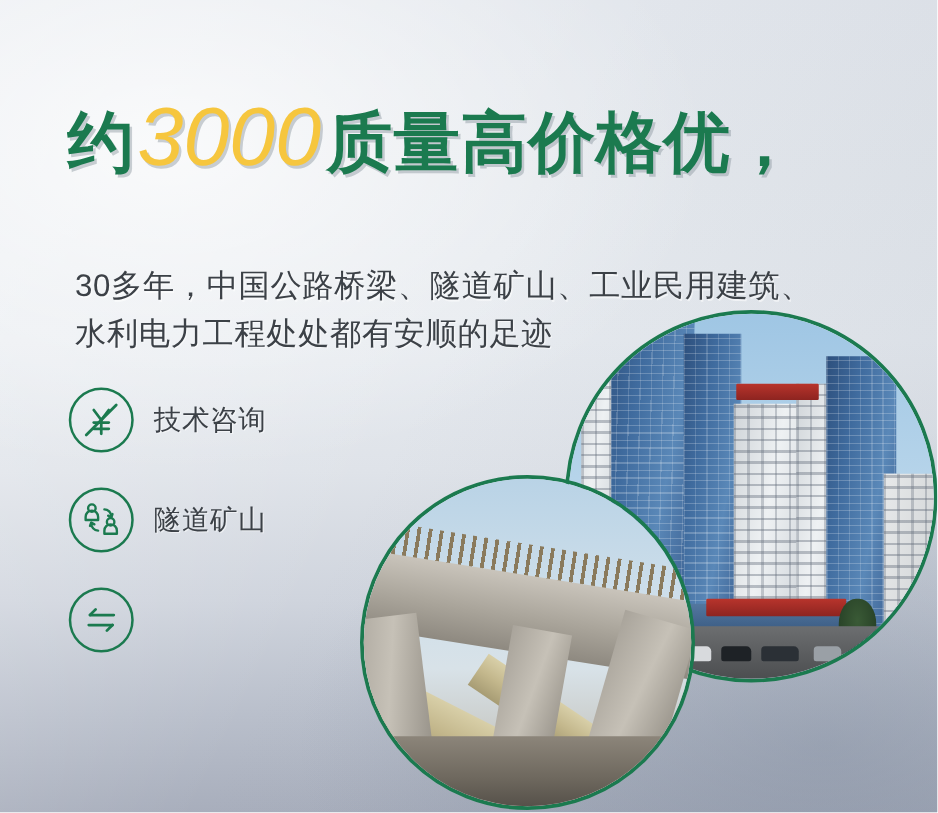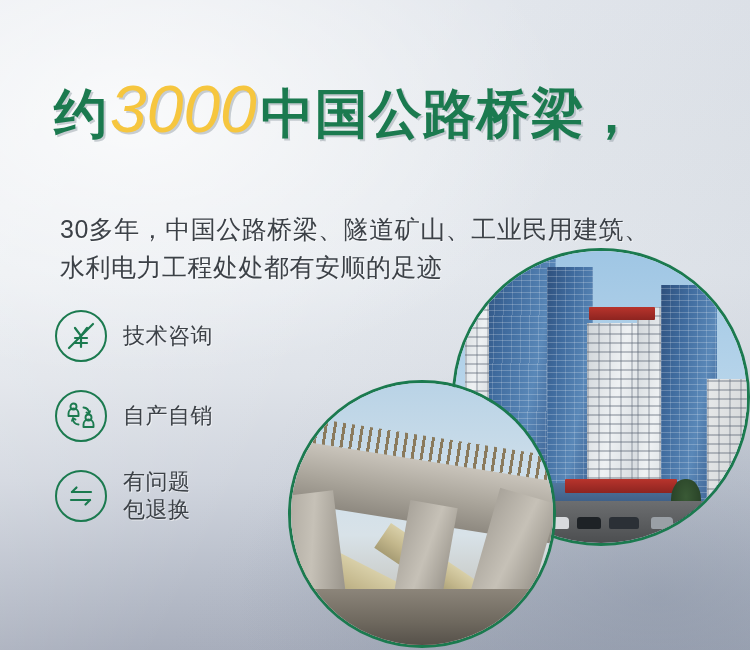--- a/index.html
+++ b/index.html
@@ -273,21 +273,21 @@
 
     <div class="pier" style="left:-4px; top:110px; width:56px; height:160px; transform:rotate(-7deg);"></div>
     <div class="pier" style="left:106px; top:120px; width:48px; height:150px; transform:rotate(10deg);"></div>
     <div class="pier" style="left:186px; top:110px; width:60px; height:160px; transform:rotate(16deg);"></div>
 
     <div class="rubble"></div>
   </div>
 
   <div id="headline">
     <div class="hl-line hl-line-1">
-      <span class="hl-green">约</span><span class="hl-num">3000</span><span class="hl-green">中国公路桥梁，</span>
+      <span class="hl-green">约</span><span class="hl-num">3000</span><span class="hl-green">质量高价格优，</span>
     </div>
   </div>
 
   <div id="subtitle">
     <div class="sub-line">30多年，中国公路桥梁、隧道矿山、工业民用建筑、</div>
     <div class="sub-line">水利电力工程处处都有安顺的足迹</div>
   </div>
 
   <div id="features">
 
@@ -313,34 +313,30 @@
           <path d="M4.5 17 v-2.5 a5 5 0 0 1 10 0 V17 z"></path>
           <circle cx="24.5" cy="18.5" r="3"></circle>
           <path d="M19.5 28 v-2.5 a5 5 0 0 1 10 0 V28 z"></path>
           <path d="M19.5 8.5 q5 0.5 5.5 5.5"></path>
           <path d="M22.5 13.5 l2.5 1.5 1-2.8"></path>
           <path d="M14.5 25.5 q-5 -0.5 -5.5 -5.5"></path>
           <path d="M11.5 20.5 l-2.5 -1.5 -1 2.8"></path>
         </svg>
       </span>
       <span class="feature-label">
-        <span class="l2">自产自销</span>
+        <span class="l2">隧道矿山</span>
       </span>
     </div>
 
 
     <div class="feature">
       <span class="feature-icon">
         <svg width="34" height="34" viewBox="0 0 34 34" fill="none" stroke="#1b7a4f" stroke-width="2.2" stroke-linecap="round" stroke-linejoin="round">
           <path d="M27 13 H8"></path>
           <path d="M12.5 8.5 L8 13"></path>
           <path d="M7 21 H26"></path>
           <path d="M21.5 25.5 L26 21"></path>
         </svg>
       </span>
-      <span class="feature-label">
-        <span class="l2">有问题</span>
-        <span class="l2">包退换</span>
-      </span>
     </div>
 
   </div>
 </div>
 
 </body></html>

